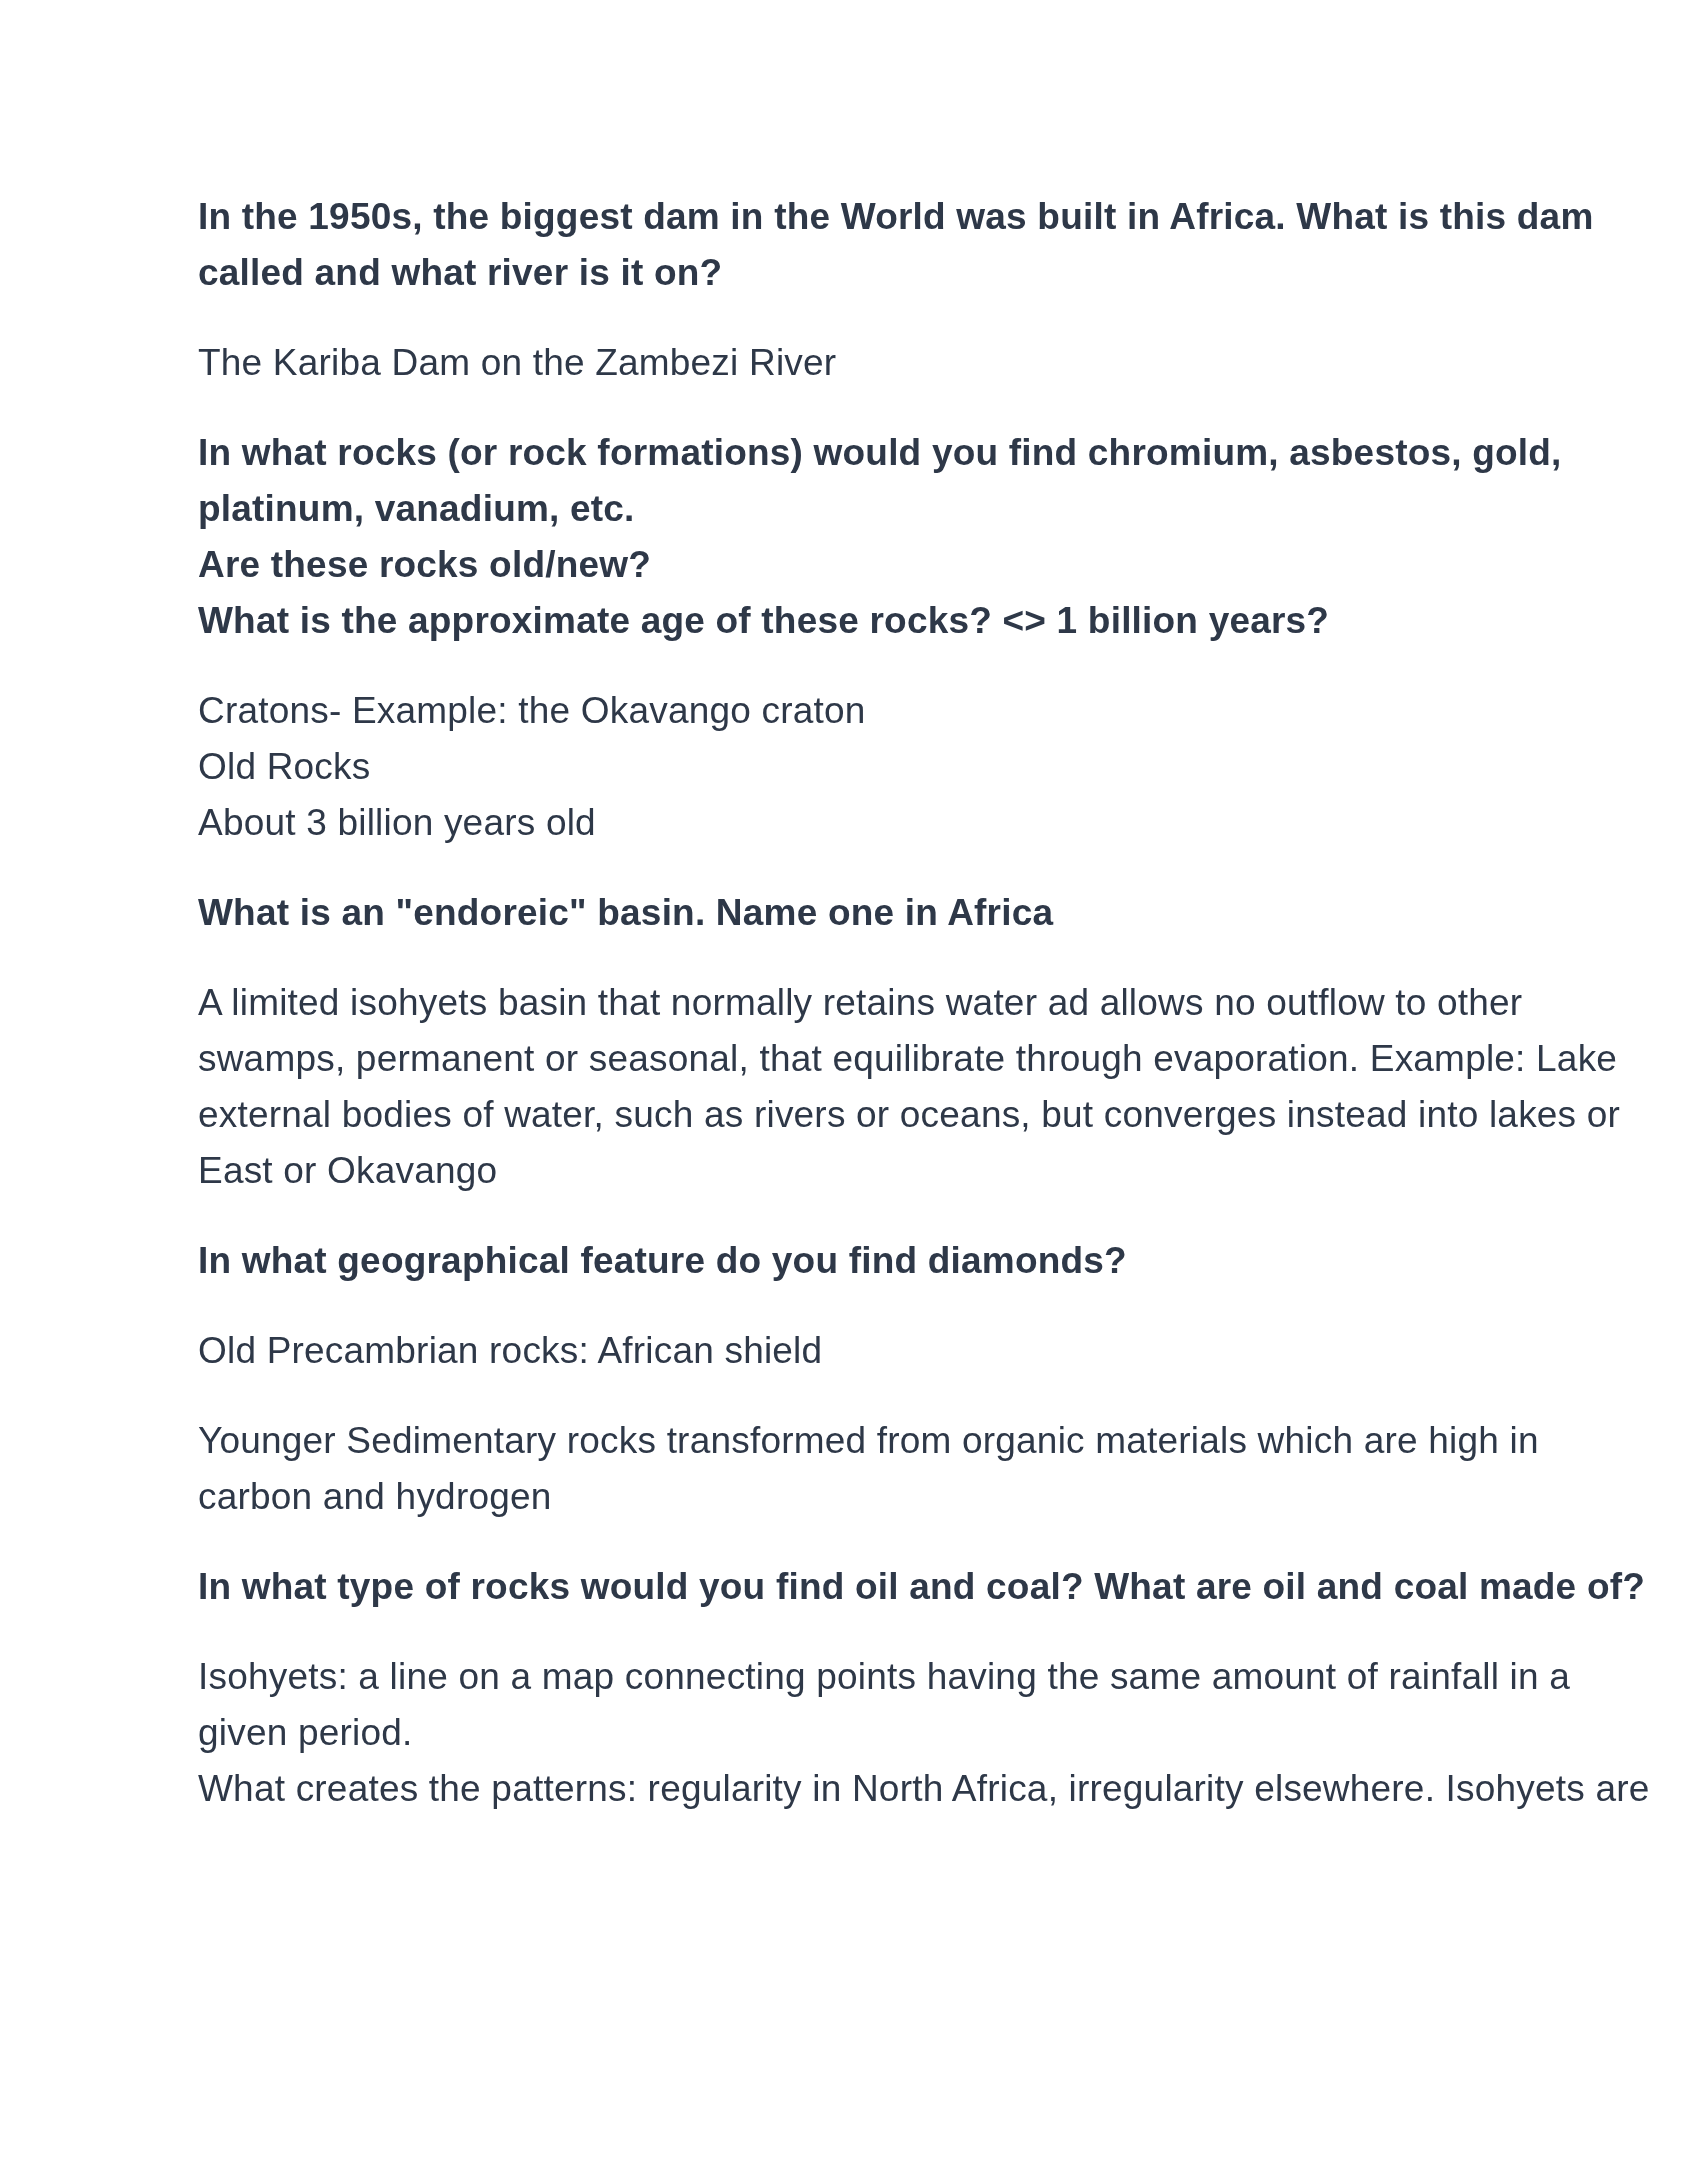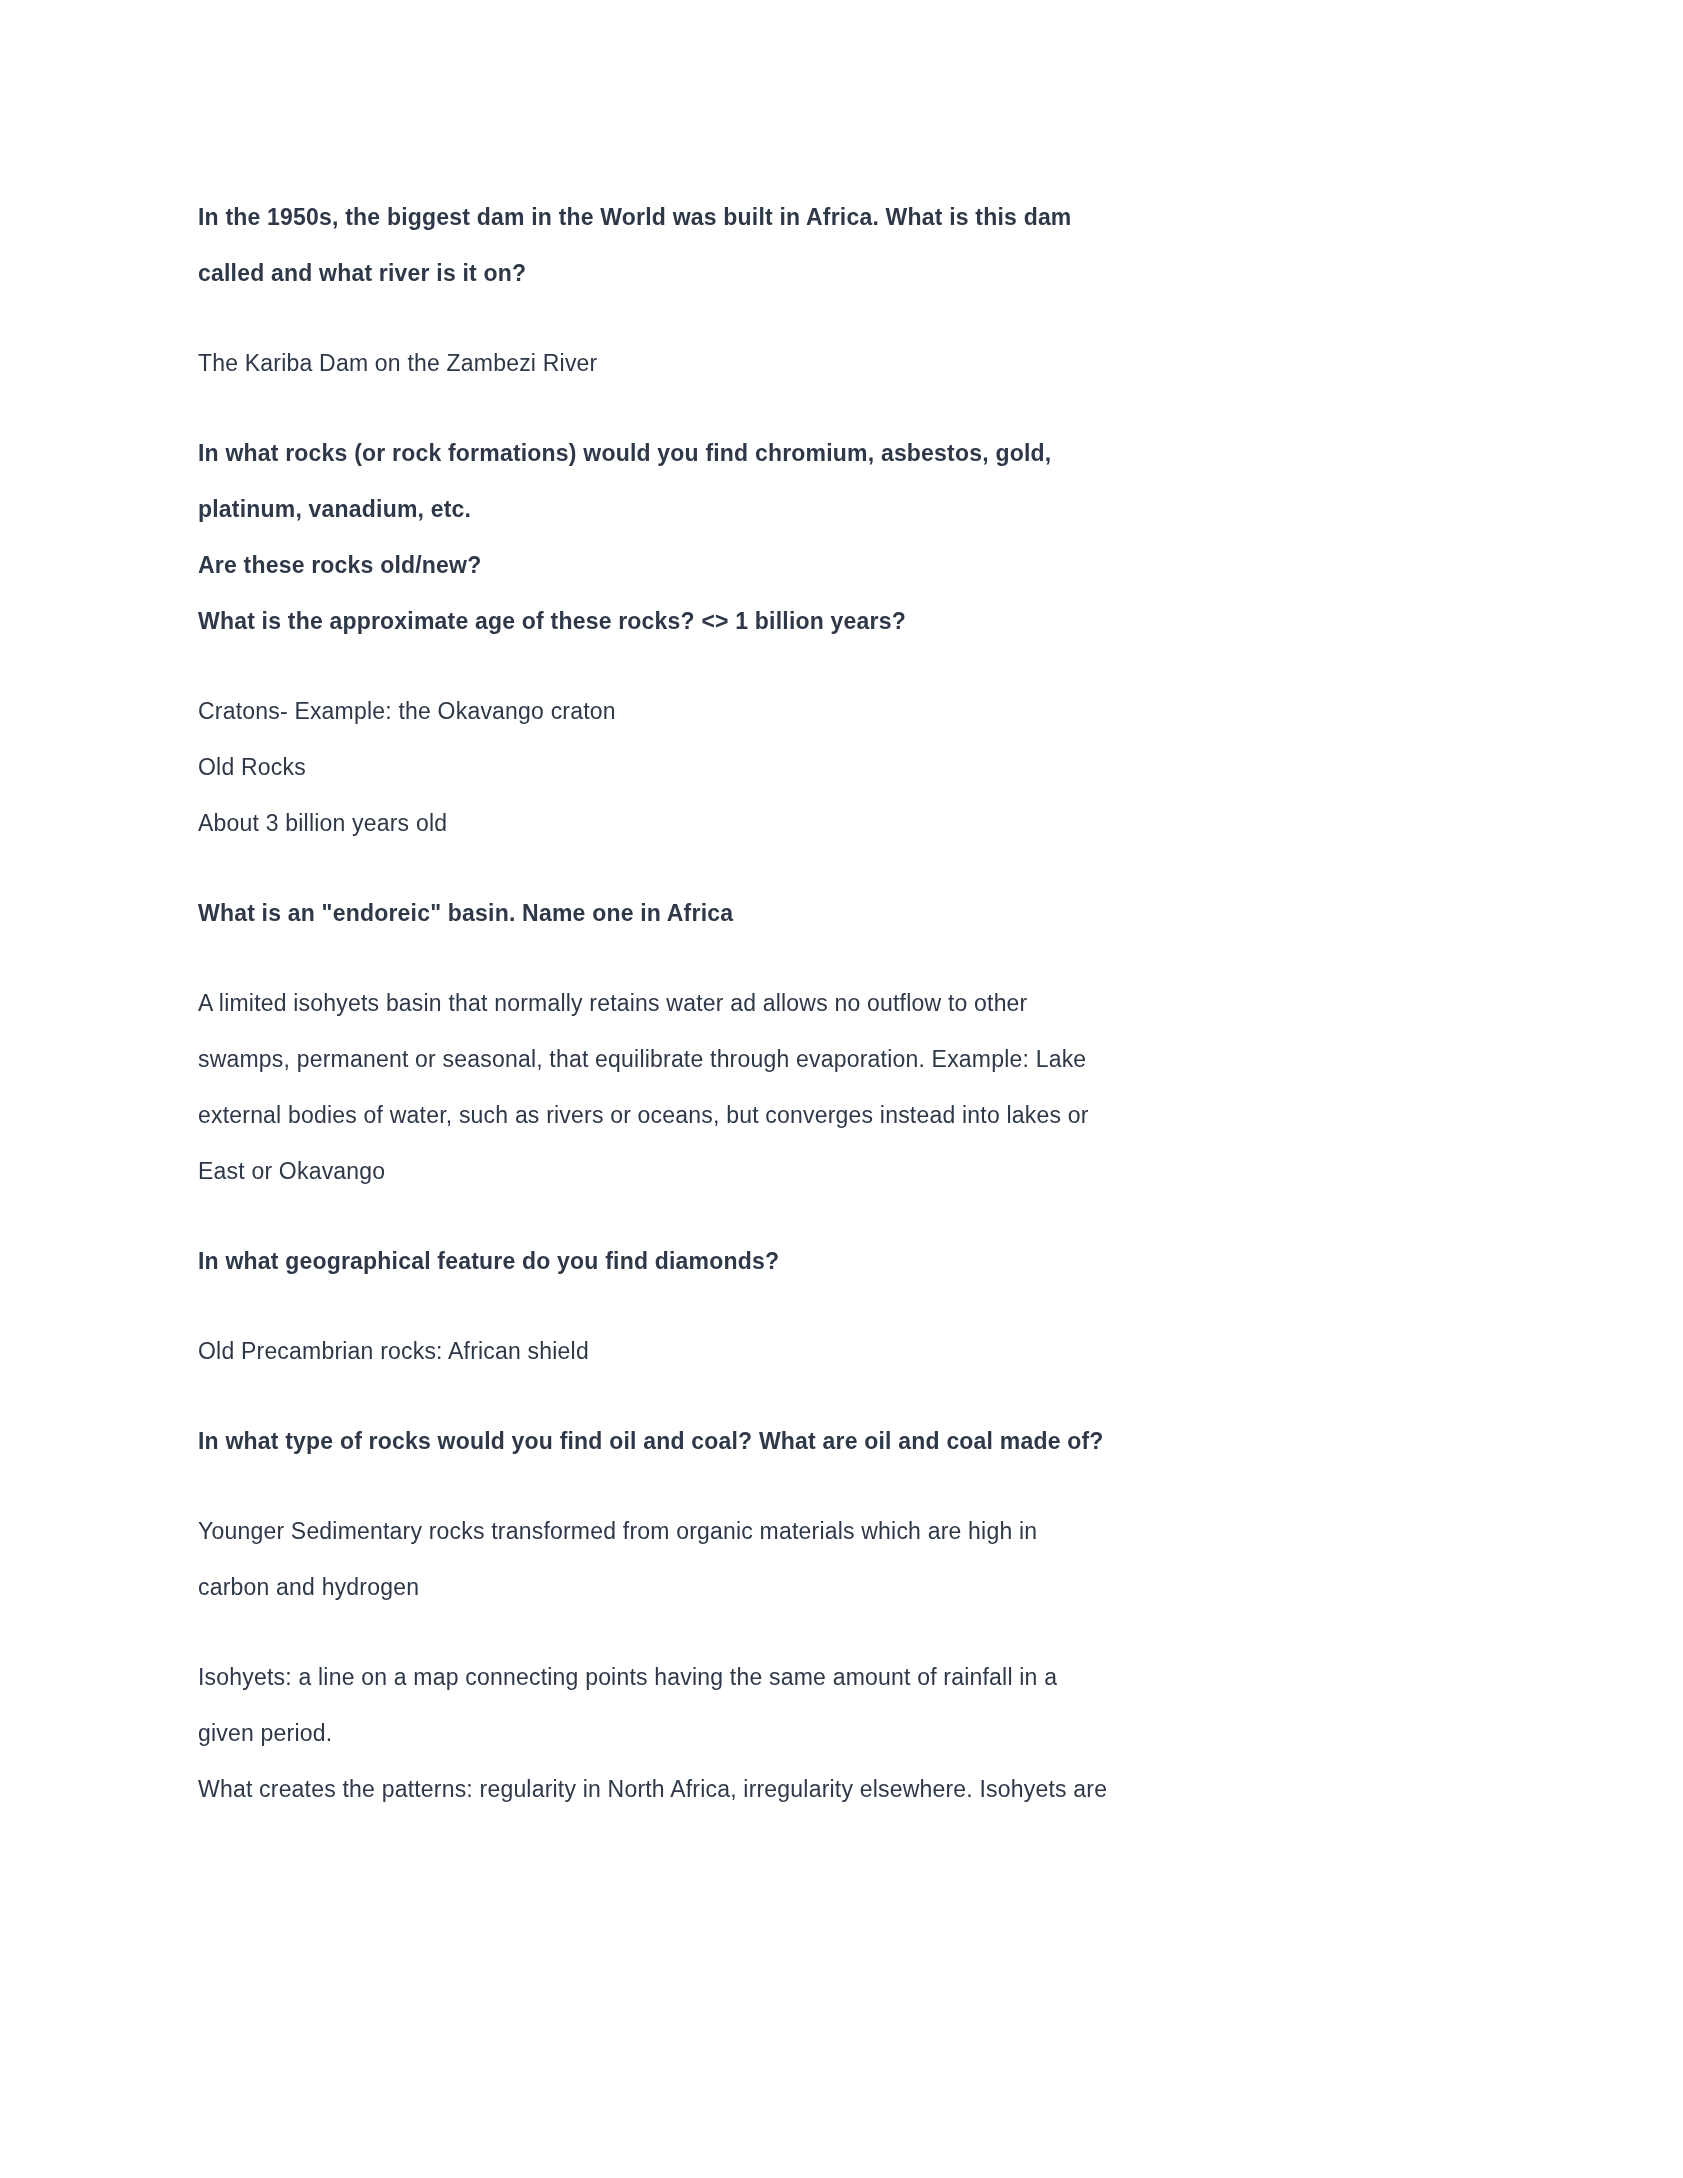--- a/index.html
+++ b/index.html
@@ -18,21 +18,21 @@
     top: 0;
     left: 0;
     width: 1683px;
     height: 2178px;
     box-sizing: border-box;
     padding: 189px 198px 0 198px;
     color: var(--text-color, #2e3848);
   }
   .qa-block {
     margin: 0 0 34px 0;
-    font-size: 23px;
+    font-size: 37px;
     line-height: 56px;
     letter-spacing: 0.2px;
   }
   .qa-block.question {
     font-weight: bold;
   }
   .qa-block .line {
     white-space: pre;  
   }
 </style>
@@ -75,27 +75,27 @@
   </section>
 
   <section class="qa-block question">
     <div class="line">In what geographical feature do you find diamonds?</div>
   </section>
 
   <section class="qa-block answer">
     <div class="line">Old Precambrian rocks: African shield</div>
   </section>
 
-  <section class="qa-block question">
-    <div class="line">In what type of rocks would you find oil and coal? What are oil and coal made of?</div>
-  </section>
-
   <section class="qa-block answer">
     <div class="line">Younger Sedimentary rocks transformed from organic materials which are high in</div>
     <div class="line">carbon and hydrogen</div>
+  </section>
+
+  <section class="qa-block question">
+    <div class="line">In what type of rocks would you find oil and coal? What are oil and coal made of?</div>
   </section>
 
 
   <section class="qa-block answer">
     <div class="line">Isohyets: a line on a map connecting points having the same amount of rainfall in a</div>
     <div class="line">given period.</div>
     <div class="line">What creates the patterns: regularity in North Africa, irregularity elsewhere. Isohyets are</div>
   </section>
 
 </main>

